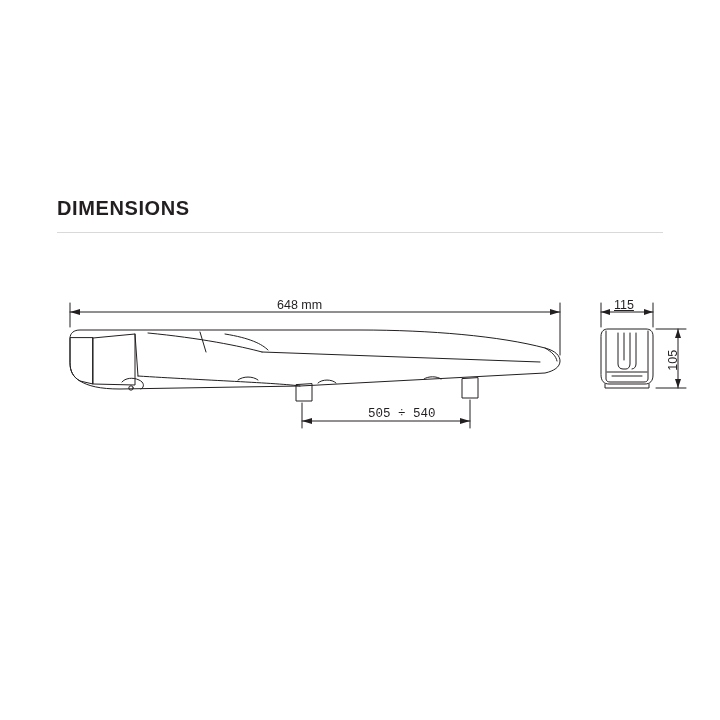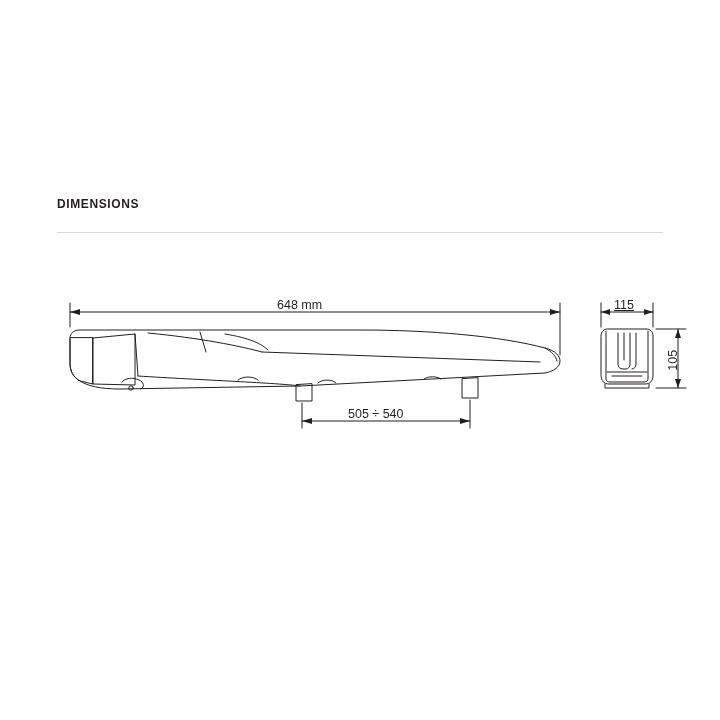--- a/index.html
+++ b/index.html
@@ -22,21 +22,21 @@
     top: 0;
     width: 720px;
     height: 720px;
   }
 
   
   .section-title {
     position: absolute;
     left: 57px;
     top: 198px;
-    font-size: 12px;
+    font-size: 20px;
     font-weight: bold;
     letter-spacing: 0.6px;
     color: #231f20;
     line-height: 1;
   }
   .title-rule {
     position: absolute;
     left: 57px;
     top: 232px;
     width: 606px;
@@ -60,21 +60,21 @@
     color: #231f20;
     white-space: nowrap;
     line-height: 1;
   }
   .dim-label.rot {
     transform: rotate(-90deg);
     transform-origin: 50% 50%;
   }
 
   .label-965 { left: 277px; top: 299px; }
-  .label-505 { left: 348px; top: 408px; }
+  .label-505 { left: 368px; top: 408px; font-family: Liberation Mono, monospace; }
   .label-115 { left: 614px; top: 299px; text-decoration: underline; }
   .label-105 { left: 663px; top: 354px; }
 </style>
 </head>
 <body>
 
 <div id="page">
 
   <div class="section-title">DIMENSIONS</div>
   <div class="title-rule"></div>

